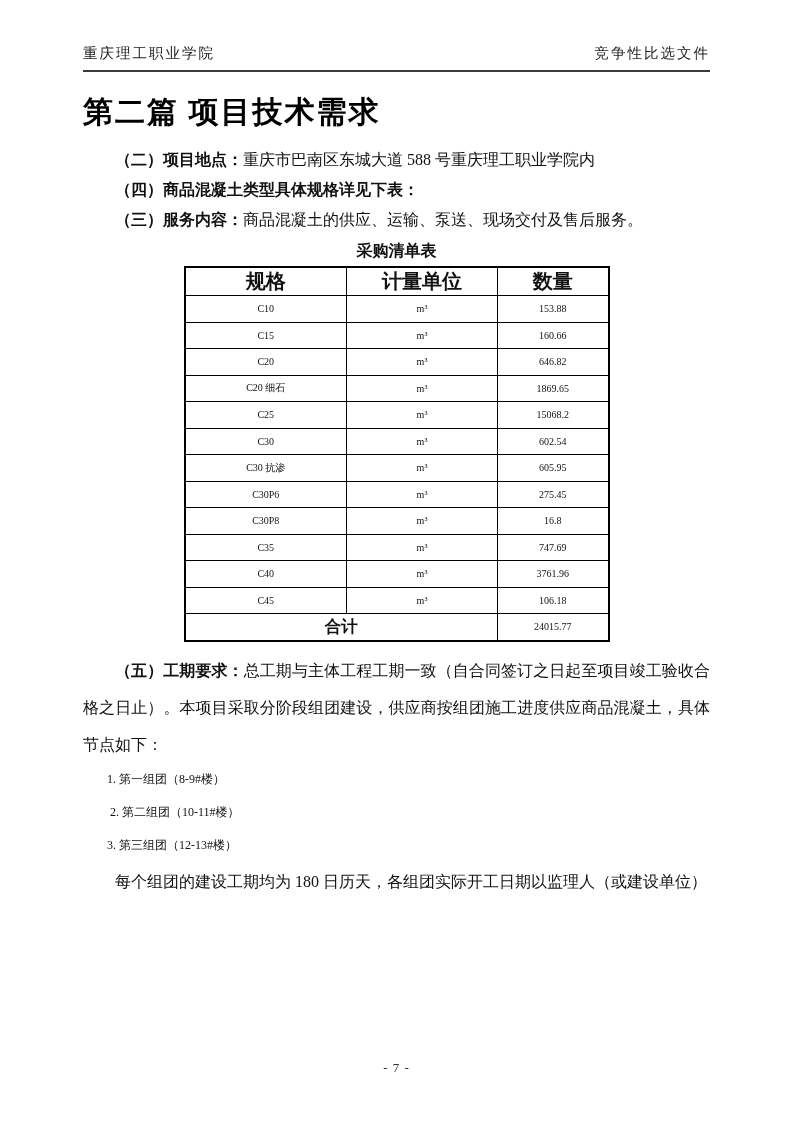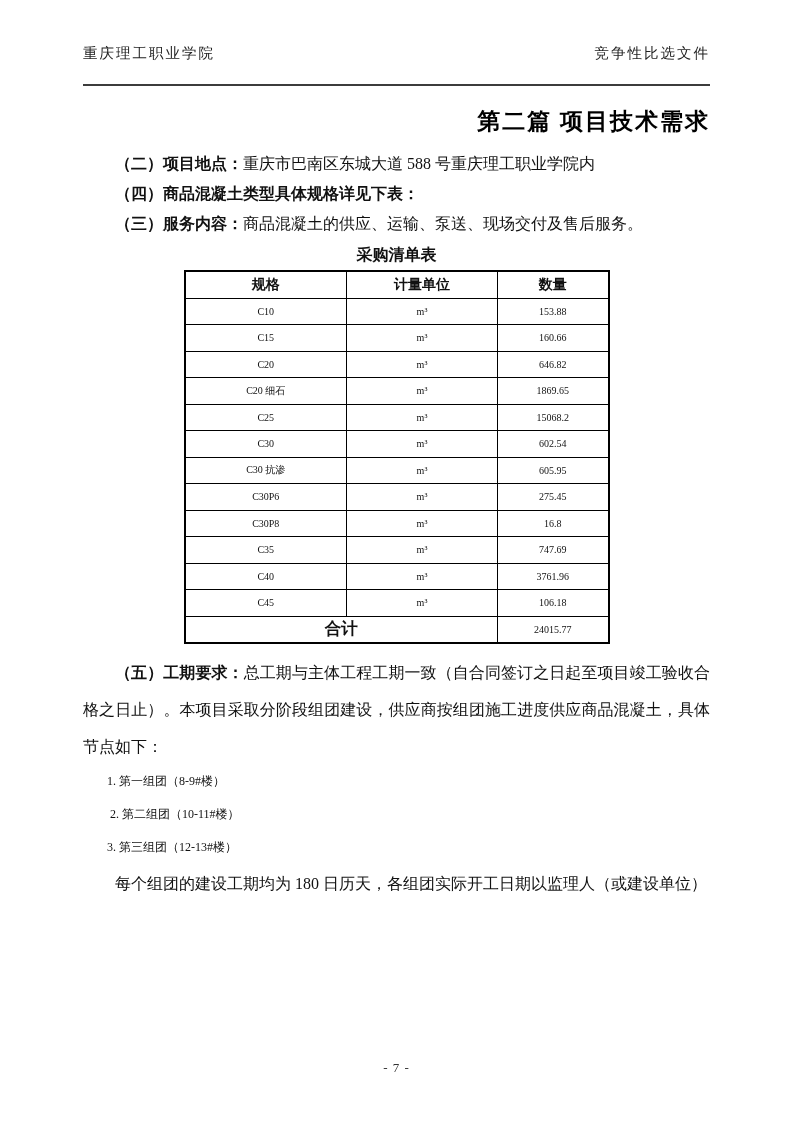--- a/index.html
+++ b/index.html
@@ -15,26 +15,26 @@
     color: #111111;
     overflow: hidden;
   }
   .doc-header {
     display: flex;
     justify-content: space-between;
     align-items: flex-end;
     font-size: 14.5px;
     letter-spacing: 2px;
     color: #222222;
-    padding-bottom: 21px;
+    padding-bottom: 7px;
     border-bottom: 2px solid #3c3c3c;
   }
   .doc-title {
-    text-align: right;
-    font-size: 23px;
+    text-align: left;
+    font-size: 30px;
     font-weight: bold;
     letter-spacing: 2px;
     margin: 20px 0 12px 0;
     color: #000000;
   }
   .para {
     font-size: 16px;
     line-height: 37px;
     text-align: justify;
     text-indent: 2em;
@@ -57,21 +57,21 @@
   }
   .purchase th, .purchase td {
     border: 1px solid #000000;
     text-align: center;
     vertical-align: middle;
     font-size: 10px;
     padding: 0;
     height: 25.5px;
     overflow: hidden;
   }
-  .purchase th { font-size: 14px; margin-left: 16px; }
+  .purchase th { font-size: 20px; margin-left: 16px; }
   .purchase td.total-label { font-weight: bold; font-size: 16.5px; }
   .list-item {
     font-size: 12px;
     line-height: 33px;
     text-indent: 2em;
     margin: 0;
     white-space: pre-wrap;
   }
   .closing { margin-top: 1px; }
   .page-footer {

